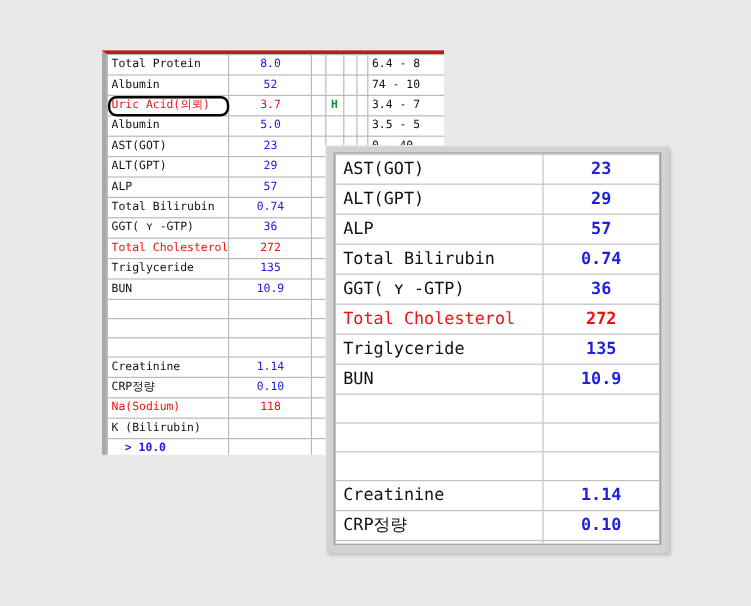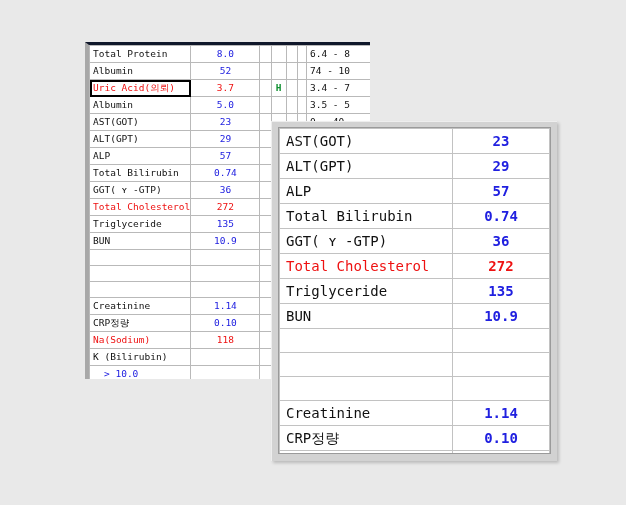--- a/index.html
+++ b/index.html
@@ -17,21 +17,21 @@
 
   
   #bg-panel {
     position: absolute;
     left: 85px;
     top: 42px;
     width: 285px;
     height: 337px;
     background: #ffffff;
     border-left: 4px solid #a8a8a8;
-    border-top: 3px solid #0f172a;
+    border-top: 3px solid #b91c1c;
     box-sizing: border-box;
     overflow: hidden;
   }
   #bg-table {
     border-collapse: collapse;
     table-layout: fixed;
     width: 360px;
     background: #ffffff;
   }
   #bg-table td {
@@ -49,31 +49,31 @@
   #bg-table td.c-val   { width: 68px;  text-align: center; font-weight: normal; }
   #bg-table td.c-u1    { width: 11px; }
   #bg-table td.c-flag  { width: 15px;  text-align: center; font-weight: bold; }
   #bg-table td.c-u2    { width: 11px; }
   #bg-table td.c-u3    { width: 9px; }
   #bg-table td.c-ref   { width: 140px; text-align: left; }
 
   .v-blue { color: #2020e0; }
   .v-red  { color: #ee1111; }
   .v-green{ color: #0f9030; }
-  .n-red  { color: #ee1111; }
+  .n-red  { color: #ee1111; border-radius: 7px; }
   .n-black{ color: #111111; }
 
   #bg-table tr.sel td.c-name {
     outline: 2px solid #000000;
     outline-offset: -2px;
   }
   #bg-table td.sub-val {
     text-align: left;
     padding-left: 14px;
-    font-weight: normal;
+    font-weight: bold;
   }
 
   
   #zoom-panel {
     position: absolute;
     left: 271px;
     top: 121px;
     width: 286px;
     height: 340px;
     background: #d2d2d2;

